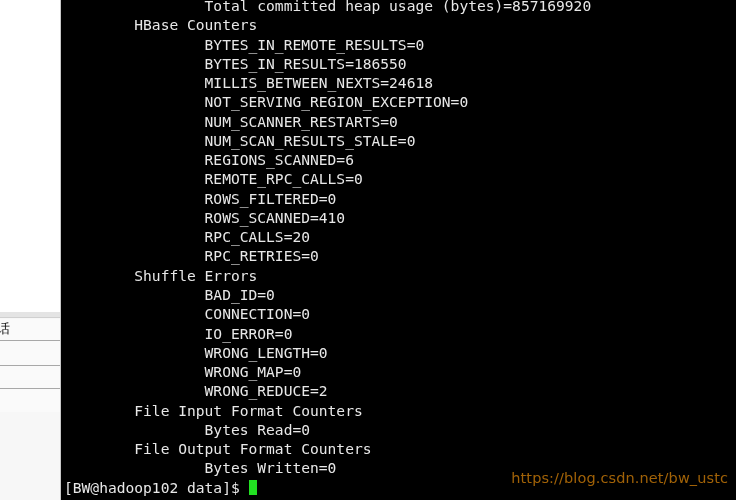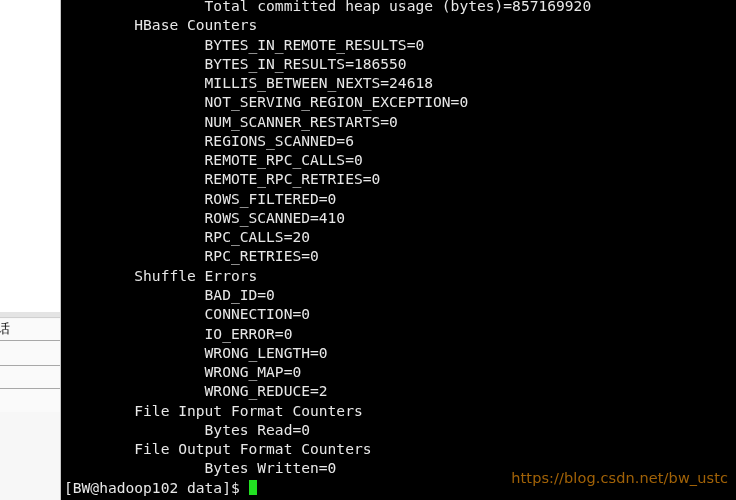--- a/index.html
+++ b/index.html
@@ -152,23 +152,23 @@
 
   <div id="terminal">
     <div id="term-lines">
         <div class="term-line">                Total committed heap usage (bytes)=857169920</div>
         <div class="term-line">        HBase Counters</div>
         <div class="term-line">                BYTES_IN_REMOTE_RESULTS=0</div>
         <div class="term-line">                BYTES_IN_RESULTS=186550</div>
         <div class="term-line">                MILLIS_BETWEEN_NEXTS=24618</div>
         <div class="term-line">                NOT_SERVING_REGION_EXCEPTION=0</div>
         <div class="term-line">                NUM_SCANNER_RESTARTS=0</div>
+        <div class="term-line">                NUM_SCAN_RESULTS_STALE=0</div>
         <div class="term-line">                REGIONS_SCANNED=6</div>
         <div class="term-line">                REMOTE_RPC_CALLS=0</div>
-        <div class="term-line">                REMOTE_RPC_RETRIES=0</div>
         <div class="term-line">                ROWS_FILTERED=0</div>
         <div class="term-line">                ROWS_SCANNED=410</div>
         <div class="term-line">                RPC_CALLS=20</div>
         <div class="term-line">                RPC_RETRIES=0</div>
         <div class="term-line">        Shuffle Errors</div>
         <div class="term-line">                BAD_ID=0</div>
         <div class="term-line">                CONNECTION=0</div>
         <div class="term-line">                IO_ERROR=0</div>
         <div class="term-line">                WRONG_LENGTH=0</div>
         <div class="term-line">                WRONG_MAP=0</div>

